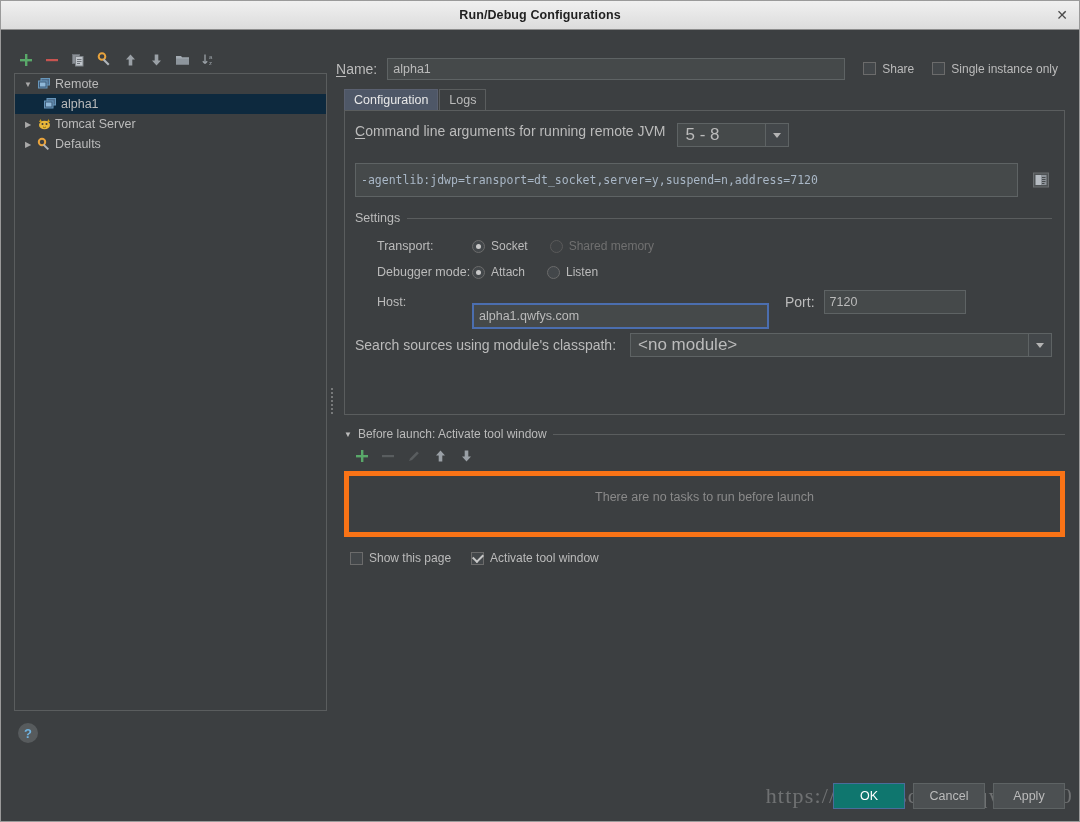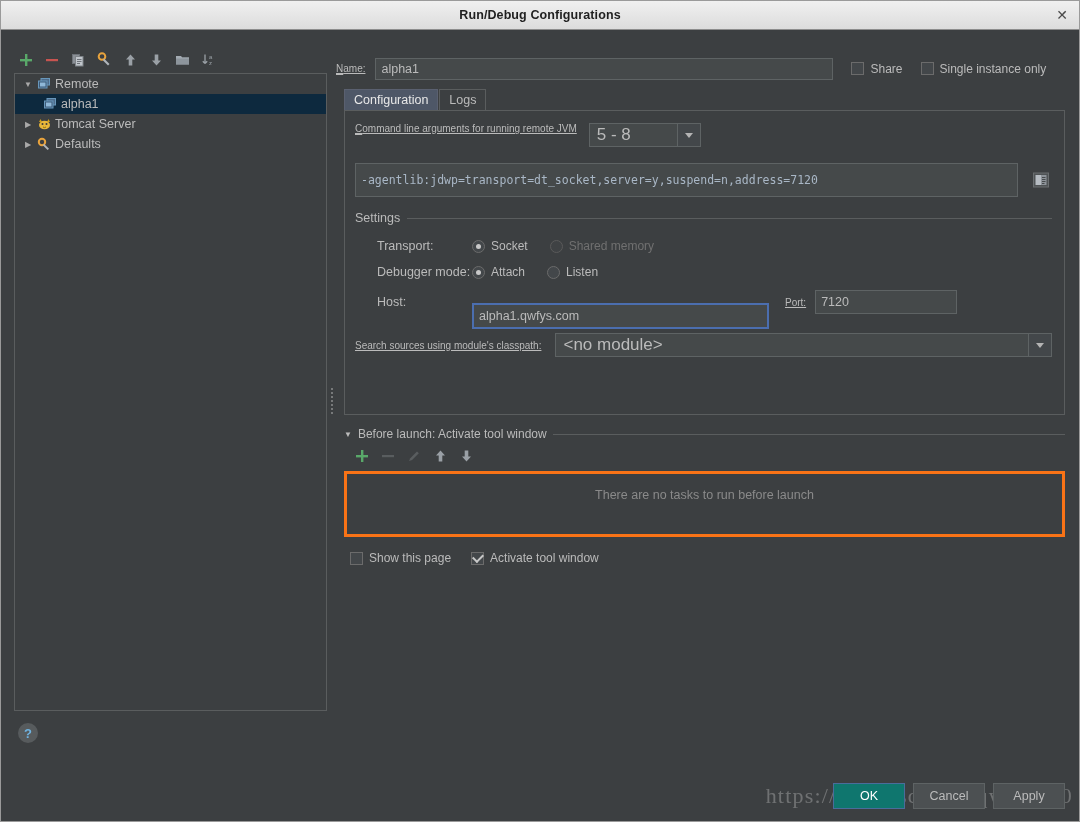--- a/index.html
+++ b/index.html
@@ -130,21 +130,21 @@
     display: flex; flex-direction: column;
     padding-right: 6px;
   }
 
   
   #name-row {
     height: 33px; flex: 0 0 33px;
     display: flex; align-items: center;
     padding-top: 6px;
   }
-  .fld-label { color: #bbbbbb; font-size: 10px; white-space: nowrap; text-decoration: underline; }
+  .fld-label { color: #bbbbbb; font-size: 14px; white-space: nowrap; }
   .uline { text-decoration: underline; text-underline-offset: 2px; }
 
   input.txt {
     background: #45494a;
     border: 1px solid #5e6364;
     color: #bbbbbb;
     font-family: "Liberation Sans", sans-serif;
     font-size: 12.5px;
     height: 22px;
     padding: 0 5px;
@@ -312,21 +312,21 @@
   }
   .bl-head .twisty-d { color: #bbbbbb; font-size: 8px; }
   .bl-head .gline { flex: 1; height: 1px; background: #5a5d5e; }
 
   #bl-toolbar {
     height: 30px; display: flex; align-items: center;
     padding-left: 6px; gap: 2px;
   }
   #bl-list {
     height: 66px;
-    border: 3px solid #f97316;
+    border: 5px solid #f97316;
     background: #3c3f41;
     display: flex; align-items: flex-start; justify-content: center;
     padding-top: 14px;
     box-sizing: border-box;
     color: #8a8a8a;
     font-size: 12.5px;
   }
   #bl-checks {
     margin-top: 14px;
     display: flex; align-items: center;

